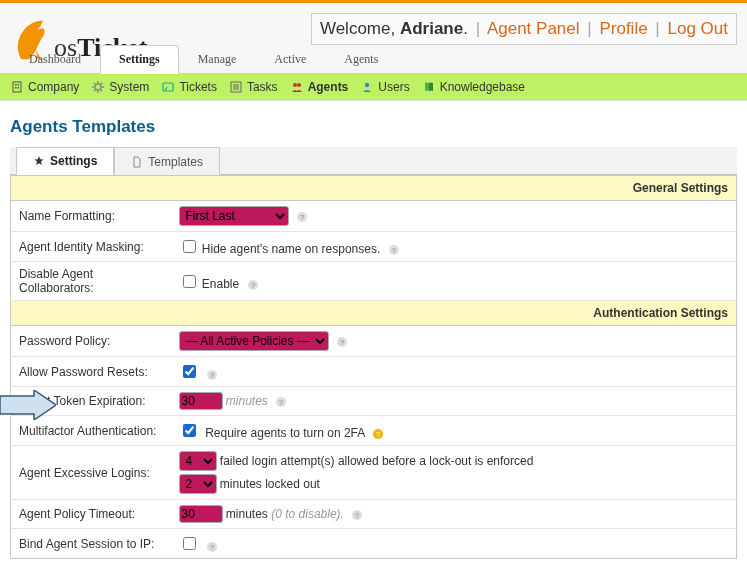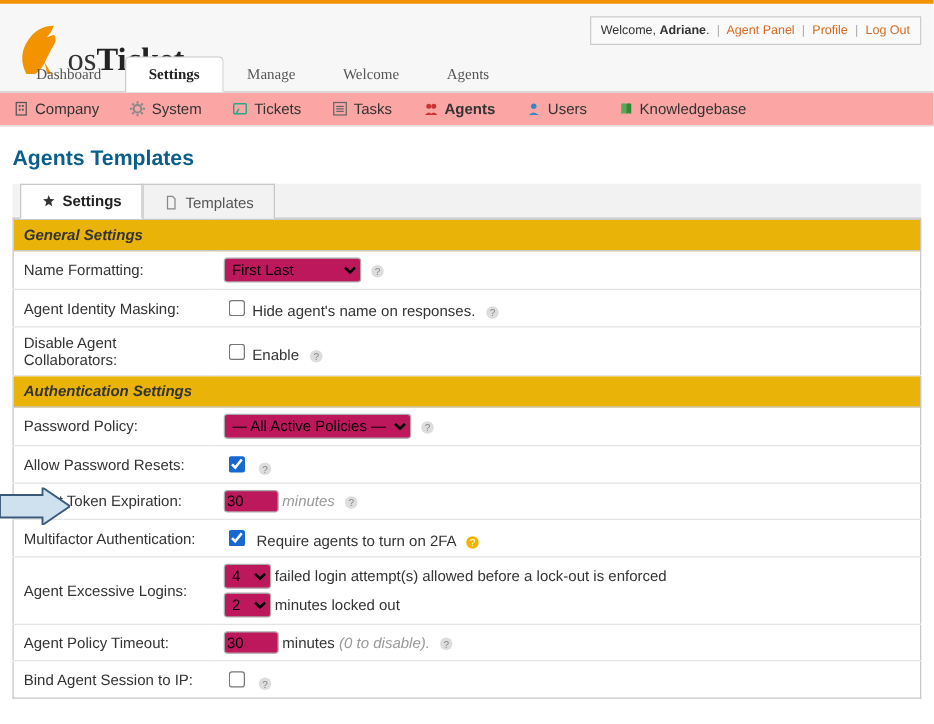--- a/index.html
+++ b/index.html
@@ -32,21 +32,21 @@
   }
   .logo svg { width: 46px; height: 50px; }
   .logo-text { font-size: 26px; font-family: Georgia, serif; color: #333; margin-left: -2px; }
   .logo-text b { color: #222; font-weight: bold; }
   .userbox {
     position: absolute;
     right: 10px;
     top: 10px;
     border: 1px solid #ccc;
     padding: 5px 8px;
-    font-size: 10px;
+    font-size: 17px;
     background: #fafafa;
   }
   .userbox a { color: #d56a1f; text-decoration: none; }
   .userbox .sep { color: #aaa; margin: 0 3px; }
   .main-tabs {
     position: absolute;
     bottom: -1px;
     left: 10px;
     display: flex;
   }
@@ -64,23 +64,23 @@
     border: 1px solid #ccc;
     border-bottom: 1px solid #fff;
     border-radius: 4px 4px 0 0;
     font-weight: bold;
     color: #222;
   }
   .subnav {
     border-bottom: 1px solid #ddd;
     padding: 6px 10px;
     display: flex;
-    gap: 24px;
+    gap: 12px;
     align-items: flex-start;
-    background: #fca5a5;
+    background: #bef264;
   }
   .subnav .item {
     display: flex;
     align-items: center;
     gap: 4px;
     color: #333;
     cursor: pointer;
     font-size: 12px;
   }
   .subnav .item.active { font-weight: bold; }
@@ -115,27 +115,26 @@
   }
   .inner-tabs .itab .ico { width: 12px; height: 12px; }
   table.form {
     width: 100%;
     border-collapse: collapse;
     border: 1px solid #c8c8c8;
     border-top: none;
     font-size: 12px;
   }
   table.form th.section {
-    text-align: left;
-    background: #eab308;
+    text-align: right;
+    background: #fef9c3;
     padding: 5px 8px;
     border-top: 1px solid #c8c8c8;
     border-bottom: 1px solid #c8c8c8;
     font-weight: bold;
-    font-style: italic;
     color: #333;
   }
   table.form td {
     padding: 5px 8px;
     border-bottom: 1px solid #e4e4e4;
     vertical-align: middle;
   }
   table.form tr:last-child td { border-bottom: none; }
   table.form td.label { width: 160px; }
   input[type=text], select {
@@ -186,21 +185,21 @@
       <a href="#">Agent Panel</a>
       <span class="sep">|</span>
       <a href="#">Profile</a>
       <span class="sep">|</span>
       <a href="#">Log Out</a>
     </div>
     <div class="main-tabs">
       <div class="tab">Dashboard</div>
       <div class="tab active">Settings</div>
       <div class="tab">Manage</div>
-      <div class="tab">Welcome</div>
+      <div class="tab">Active</div>
       <div class="tab">Agents</div>
     </div>
   </div>
 
   <div class="subnav">
     <div class="item">
       <span class="ico"><svg viewBox="0 0 14 14">
             <rect x="3" y="2" width="8" height="10" fill="none" stroke="#555" stroke-width="1"></rect>
             <rect x="5" y="4" width="1.5" height="1.5" fill="#555"></rect>
             <rect x="7.5" y="4" width="1.5" height="1.5" fill="#555"></rect>

